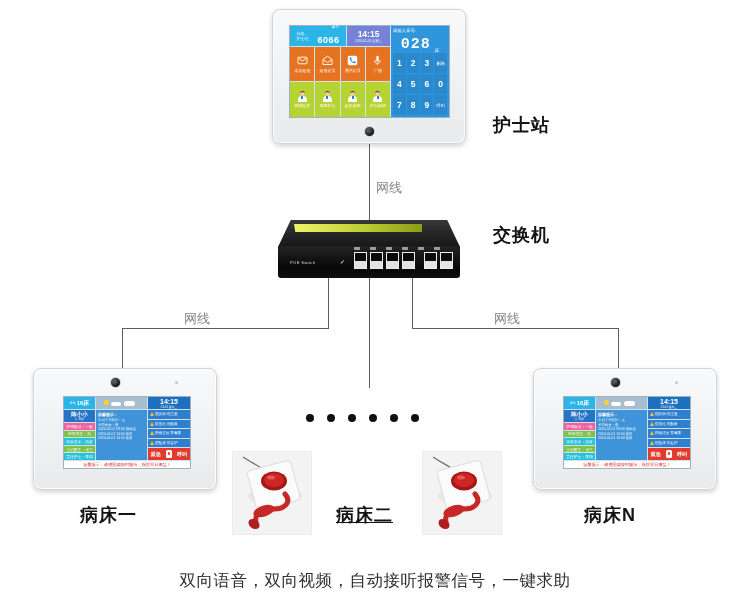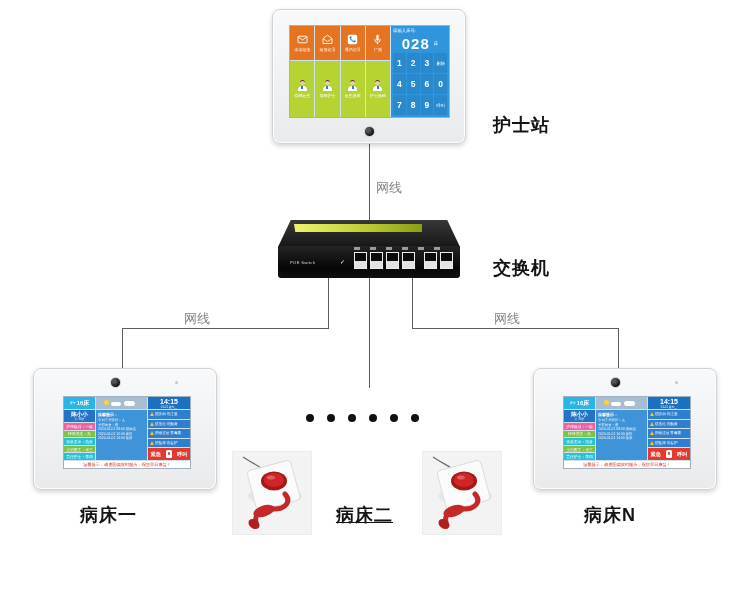--- a/index.html
+++ b/index.html
@@ -31,21 +31,21 @@
   .nc-clock{flex:1;background:#7583d6;color:#fff;text-align:center;display:flex;flex-direction:column;justify-content:center;}
   .nc-clock .t{font-size:8.5px;font-weight:bold;line-height:9px;}
   .nc-clock .d{font-size:3.2px;opacity:.9;}
   .nc-tiles{flex:1;display:grid;grid-template-columns:repeat(4,1fr);grid-template-rows:34px 1fr;gap:1px;}
   .tile{display:flex;flex-direction:column;align-items:center;justify-content:center;color:#fff;cursor:pointer;}
   .tile.orange{background:#e5731f;}
   .tile.green{background:#b6d334;}
   .tile .lbl{font-size:4px;margin-top:1.5px;white-space:nowrap;}
   .nc-keypad{width:58px;background:#2f95dc;color:#fff;display:flex;flex-direction:column;padding:2px;box-sizing:border-box;}
   .kp-prompt{font-size:4.4px;text-align:left;}
-  .kp-display{display:flex;align-items:center;justify-content:center;gap:4px;height:20px;}
+  .kp-display{display:flex;align-items:flex-end;justify-content:center;gap:4px;height:20px;font-family:Liberation Mono, monospace;}
   .kp-display .big{font-size:15px;font-weight:bold;letter-spacing:1px;}
   .kp-display .unit{font-size:4.4px;}
   .kp-keys{flex:1;display:grid;grid-template-columns:repeat(4,1fr);grid-template-rows:repeat(3,1fr);gap:1px;}
   .key{background:#2a89cd;display:flex;align-items:center;justify-content:center;
        font-size:8.5px;font-weight:bold;color:#fff;border-radius:1px;cursor:pointer;}
   .key.action{font-size:4.2px;font-weight:normal;text-align:center;line-height:5px;}
   
   .avatar{width:11px;height:11px;position:relative;}
   .avatar .head{position:absolute;left:3px;top:0;width:5px;height:5px;border-radius:50%;
                 background:#f6c9a0;border-top:1.6px solid #3a3a3a;box-sizing:border-box;}
@@ -119,28 +119,44 @@
   <div class="wire h" style="left:122px;top:328px;width:207px;"></div>
   <div class="wire h" style="left:412px;top:328px;width:207px;"></div>
   <div class="wire v" style="left:122px;top:328px;height:40px;"></div>
   <div class="wire v" style="left:618px;top:328px;height:40px;"></div>
 
   <span class="cable-label" style="left:376px;top:179px;">网线</span>
   <span class="cable-label" style="left:184px;top:310px;">网线</span>
   <span class="cable-label" style="left:494px;top:310px;">网线</span>
 
   <span class="section-label" style="left:493px;top:113px;">护士站</span>
-  <span class="section-label" style="left:493px;top:256px;">交换机</span>
+  <span class="section-label" style="left:493px;top:223px;">交换机</span>
   <span class="section-label" style="left:80px;top:503px;">病床一</span>
   <span class="section-label" style="left:336px;top:503px;text-decoration:underline;">病床二</span>
   <span class="section-label" style="left:584px;top:503px;">病床N</span>
 
   <div class="device" style="left:272px;top:9px;width:192px;height:133px;">
     <div class="nc-screen">
       <div class="nc-left">
+        <div class="nc-row1">
+          <div class="nc-ext">
+            <span>
+              <span class="mini" style="display:block;">分机</span>
+              <span class="mini" style="display:block;">护士站</span>
+            </span>
+            <span>
+              <span class="num-label">编号:</span>
+              <span class="num">6066</span>
+            </span>
+          </div>
+          <div class="nc-clock">
+            <span class="t">14:15</span>
+            <span class="d">2020-01-01 星期三</span>
+          </div>
+        </div>
         <div class="nc-tiles">
           <div class="tile orange">
             <svg width="11" height="11" viewBox="0 0 11 11">
               <rect x="1" y="2.2" width="9" height="6.6" rx="0.8" fill="none" stroke="#fff" stroke-width="0.9"></rect>
               <path d="M1.4,3 L5.5,6 L9.6,3" fill="none" stroke="#fff" stroke-width="0.9"></path>
             </svg>
             <span class="lbl">未读短信</span>
           </div>
           <div class="tile orange">
             <svg width="11" height="11" viewBox="0 0 11 11">
@@ -434,13 +450,14 @@
     <rect x="18" y="13" width="45" height="41" rx="4" fill="#fbfbfb" stroke="#dcdcdc" transform="rotate(-15 40 33)"></rect>
     <ellipse cx="41" cy="29" rx="13" ry="9.5" fill="#a61717"></ellipse>
     <ellipse cx="41" cy="28" rx="10" ry="7" fill="#cf2525"></ellipse>
     <ellipse cx="38" cy="25.5" rx="4" ry="2" fill="#e56a6a" opacity="0.8"></ellipse>
     <path d="M52,42 C59,50 52,57 41,57 C28,57 21,62 23,70" stroke="#c62828" stroke-width="5" fill="none" stroke-linecap="round"></path>
     <ellipse cx="31" cy="59" rx="11" ry="5.5" fill="#c62828" transform="rotate(-18 31 59)"></ellipse>
     <ellipse cx="21" cy="72" rx="6" ry="4.5" fill="#b01f1f" transform="rotate(38 21 72)"></ellipse>
   </svg>
 </div>
 
+  <div class="caption">双向语音，双向视频，自动接听报警信号，一键求助</div>
 </div>
 
 </body></html>

